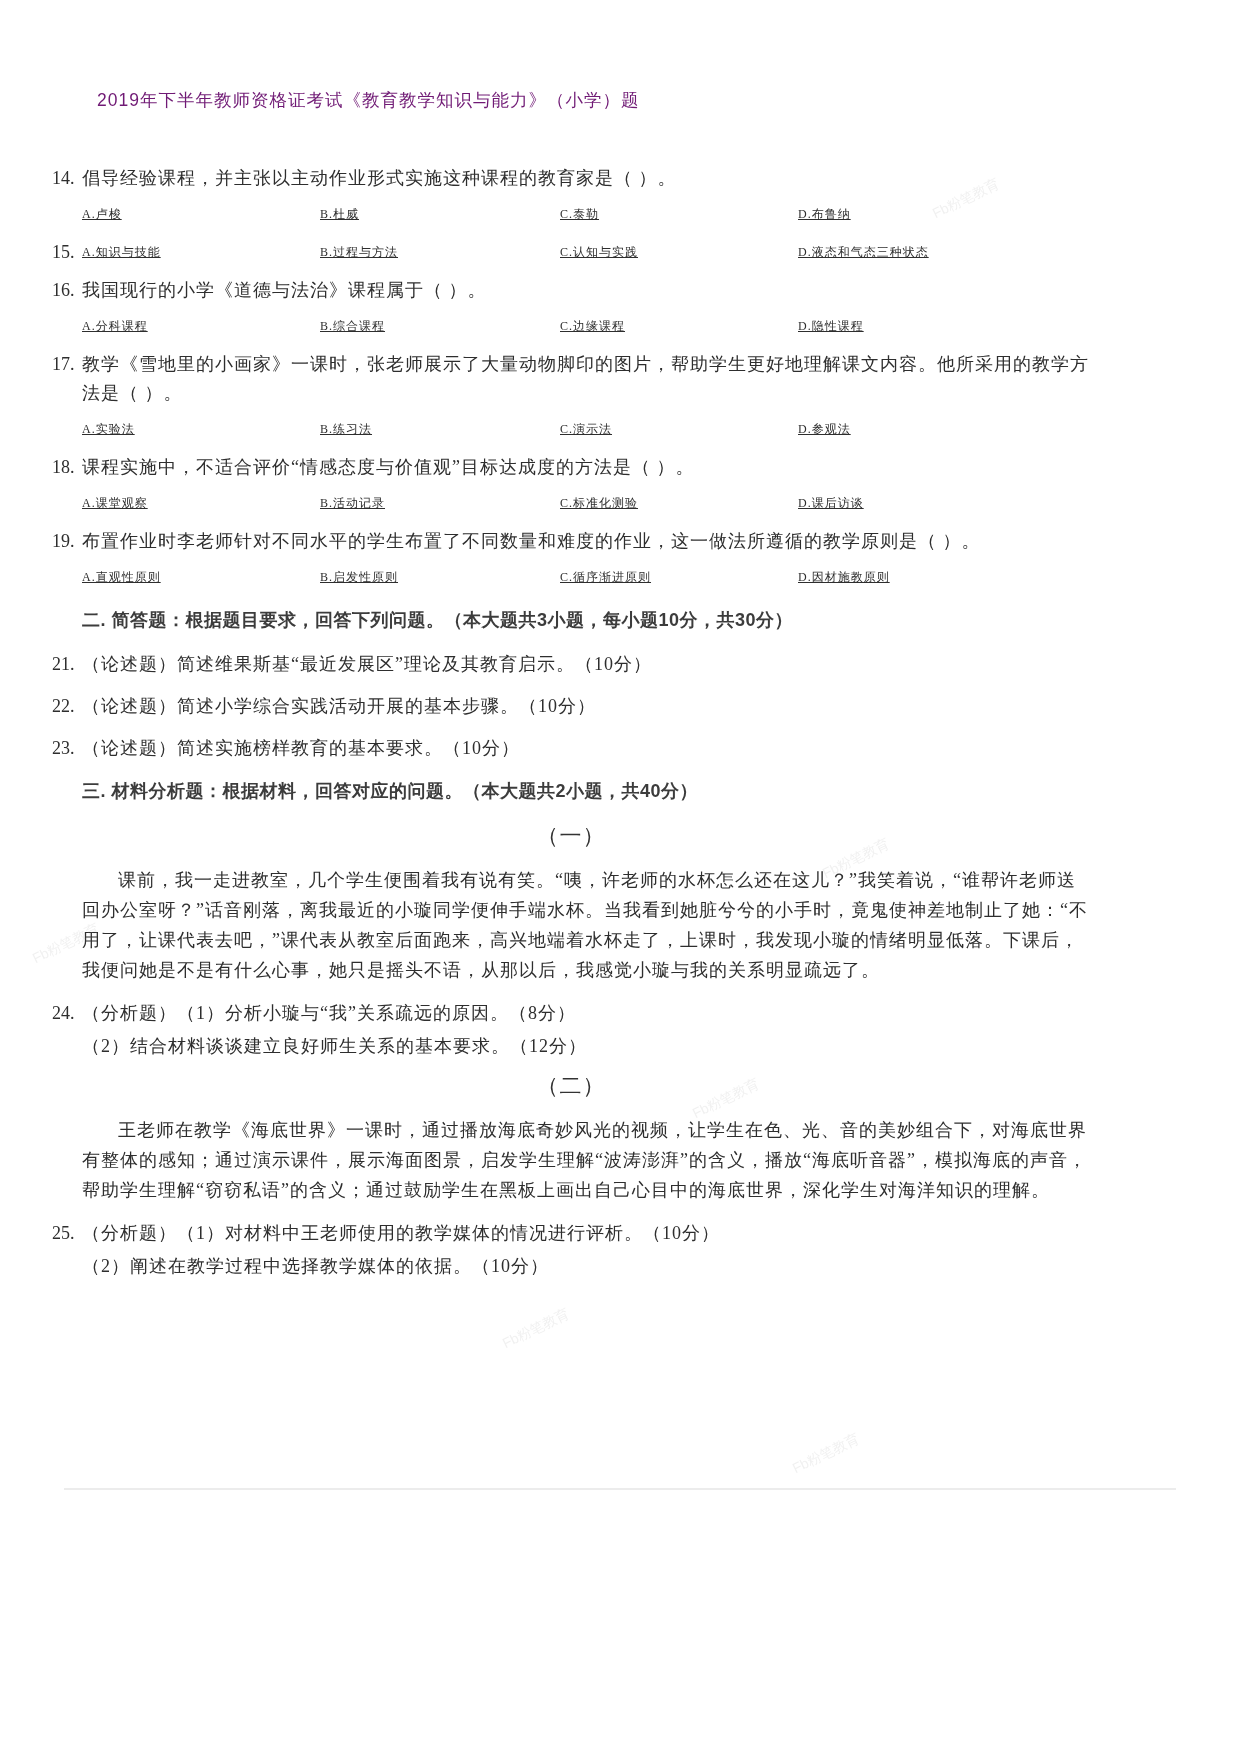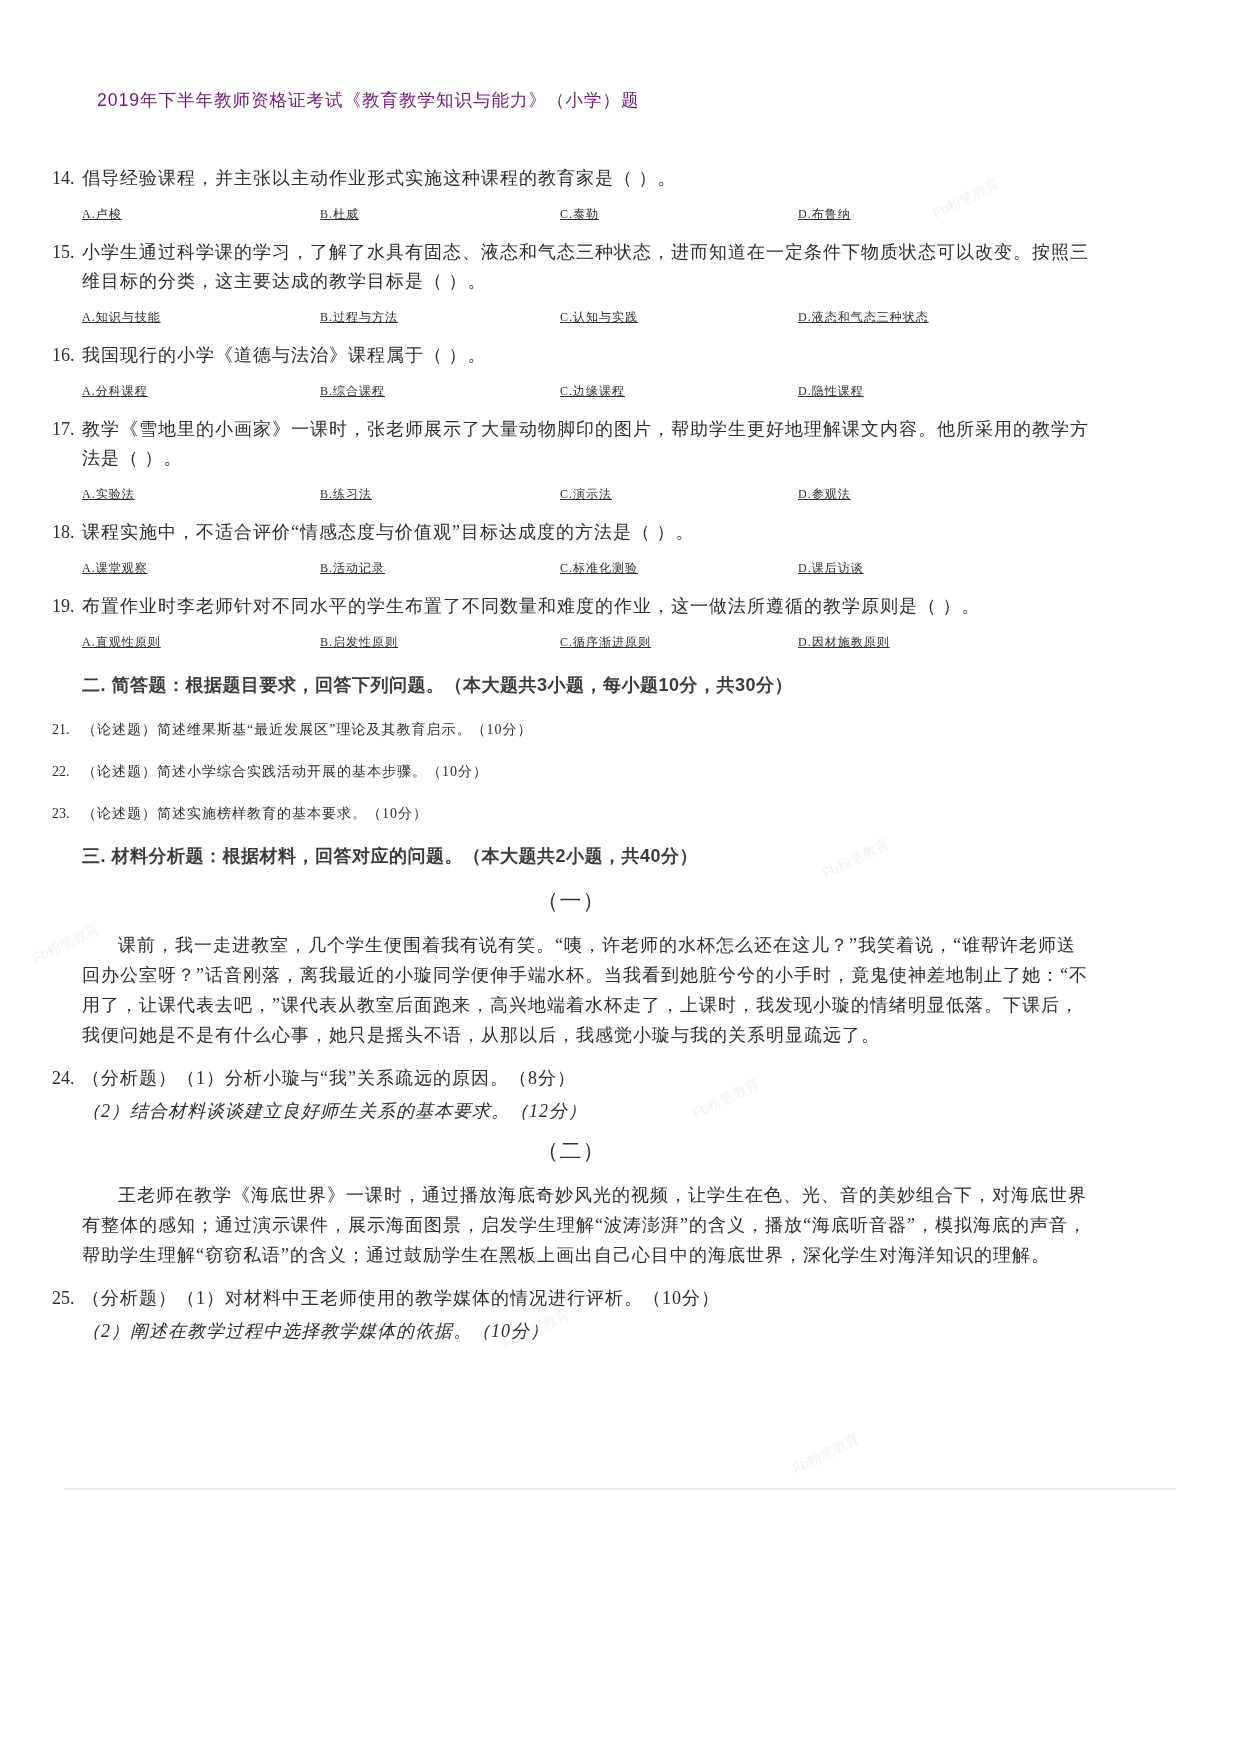--- a/index.html
+++ b/index.html
@@ -18,35 +18,35 @@
   .q-text{
     position:relative;padding-left:30px;font-size:18px;line-height:29px;
     letter-spacing:1px;
   }
   .q-num{position:absolute;left:0;top:0;letter-spacing:0;}
   .options{
     display:grid;grid-template-columns:238px 240px 238px 1fr;
     padding-left:30px;margin:7px 0 9px 0;
     font-size:12px;line-height:29px;letter-spacing:1px;text-decoration:underline;
   }
-  .sa-item{position:relative;padding-left:30px;font-size:14px;line-height:29px;margin-bottom:13px;letter-spacing:1px;margin-top:6px;}
+  .sa-item{position:relative;padding-left:30px;font-size:18px;line-height:29px;margin-bottom:13px;letter-spacing:1px;margin-top:6px;}
   .sec-header{
     font-family:"Liberation Sans","DejaVu Sans",sans-serif;
     font-weight:700;font-size:18px;color:#3c3c3c;
     padding-left:30px;margin:14px 0 16px 0;line-height:28px;letter-spacing:0.5px;
   }
   .mat-label{
     text-align:center;font-size:22px;color:#333;margin:10px 0 14px 0;line-height:30px;
     letter-spacing:1px;
   }
   .mat-text{
     font-size:18px;line-height:30px;letter-spacing:1px;
     text-indent:2em;margin:0 0 14px 0;padding-left:30px;
   }
-  .an-line2{padding-left:30px;font-size:18px;line-height:29px;letter-spacing:1px;margin-top:4px;font-style:italic;}
+  .an-line2{padding-left:30px;font-size:18px;line-height:29px;letter-spacing:1px;margin-top:4px;}
   .watermark{
     position:absolute;color:#9a9a9a;opacity:0.14;font-size:14px;
     transform:rotate(-26deg);font-family:"Liberation Sans","DejaVu Sans",sans-serif;
     pointer-events:none;white-space:nowrap;
   }
   .footer-divider{
     position:absolute;left:64px;right:64px;top:1488px;height:2px;background:#ececec;
   }
 </style>
 </head>
@@ -58,21 +58,21 @@
       <div class="q-block">
         <div class="q-text"><span class="q-num">14.</span><span>倡导经验课程，并主张以主动作业形式实施这种课程的教育家是（  ）。</span></div>
         <div class="options">
           <span class="option">A.卢梭</span>
           <span class="option">B.杜威</span>
           <span class="option">C.泰勒</span>
           <span class="option">D.布鲁纳</span>
         </div>
       </div>
       <div class="q-block">
-        <div class="q-text"><span class="q-num">15.</span><span>小学生通过科学课的学习，了解了水具有固态、液态和气态三种状态，进而知道在一定条件下物质状态可以改变。按照三维目标的分类，这主要达成的教学目标是（  ）。</span></div>
+        <div class="q-text"><span class="q-num">15.</span></div>
         <div class="options">
           <span class="option">A.知识与技能</span>
           <span class="option">B.过程与方法</span>
           <span class="option">C.认知与实践</span>
           <span class="option">D.液态和气态三种状态</span>
         </div>
       </div>
       <div class="q-block">
         <div class="q-text"><span class="q-num">16.</span><span>我国现行的小学《道德与法治》课程属于（  ）。</span></div>
         <div class="options">

